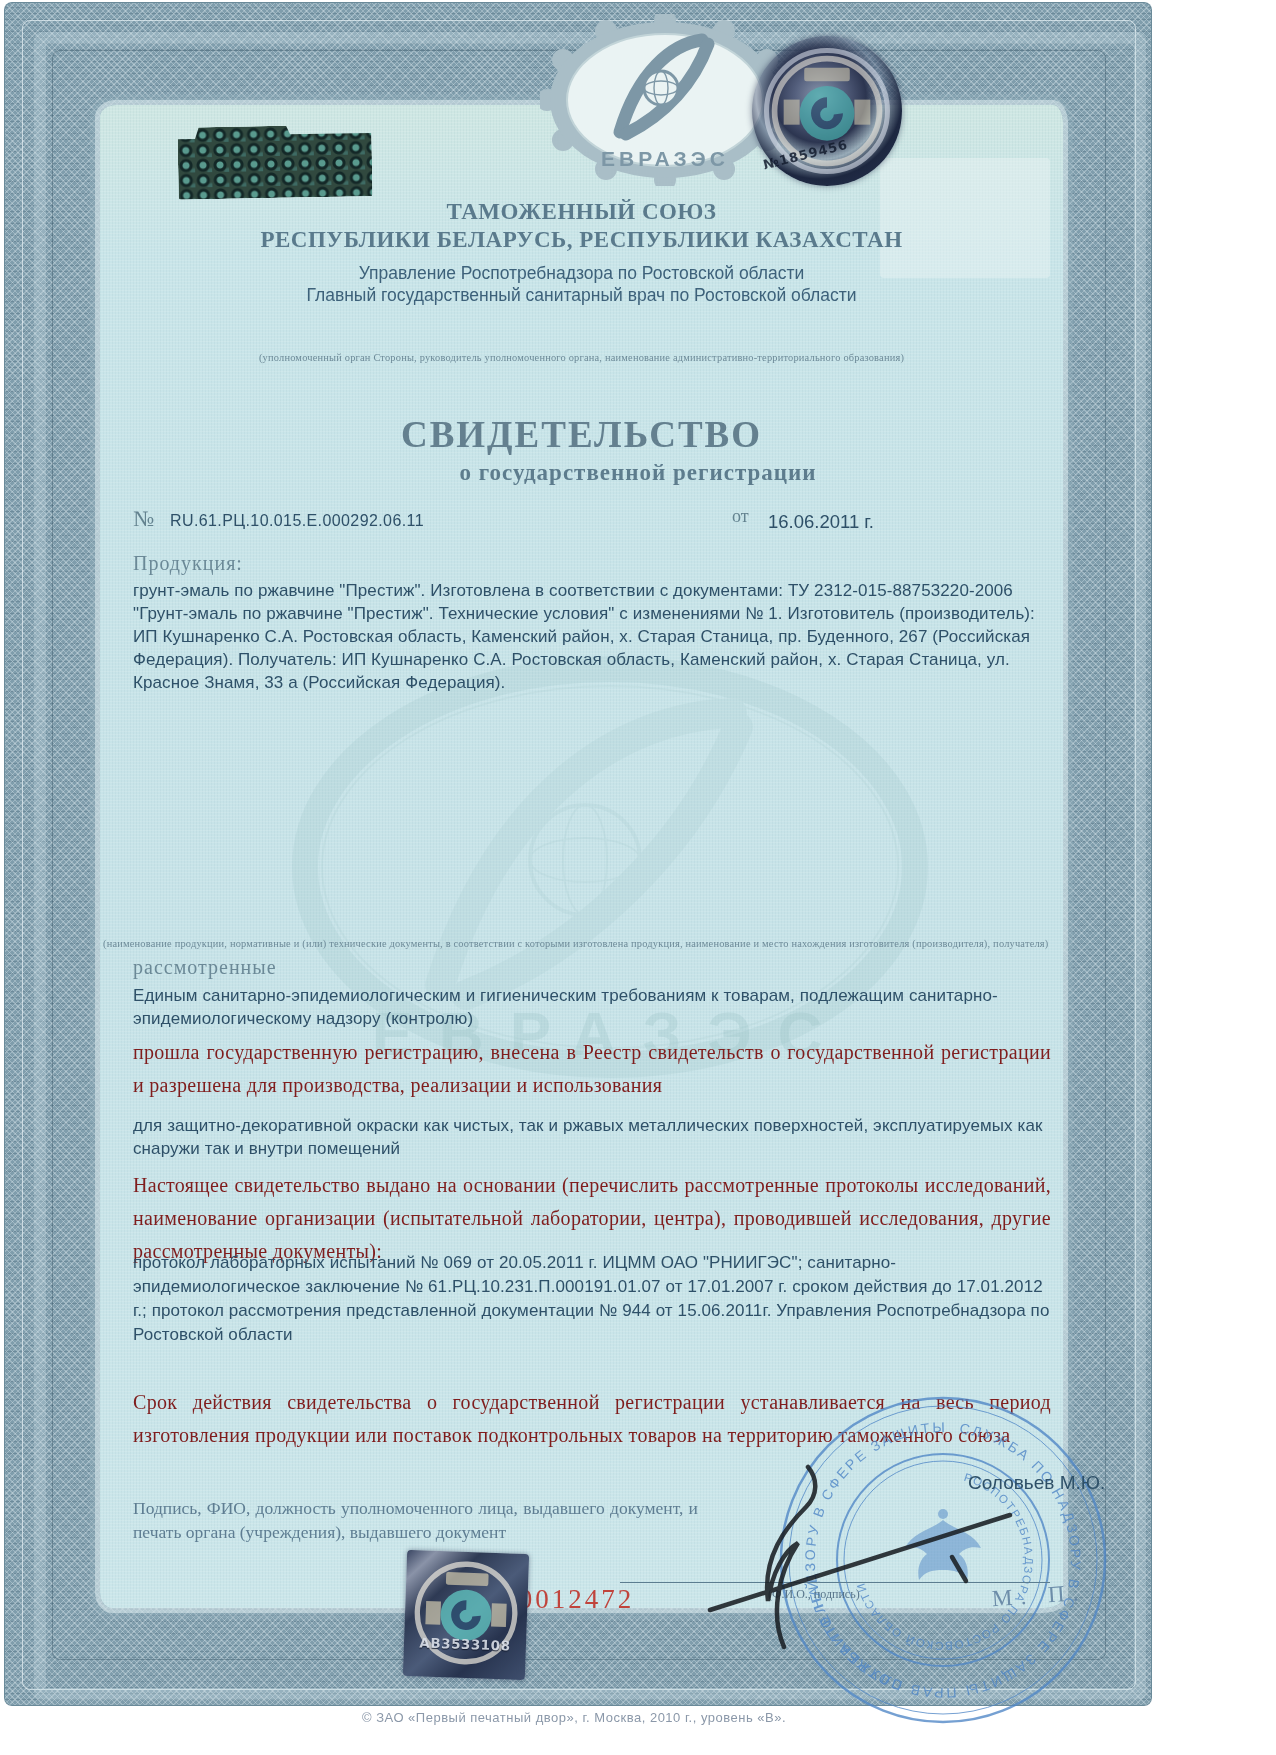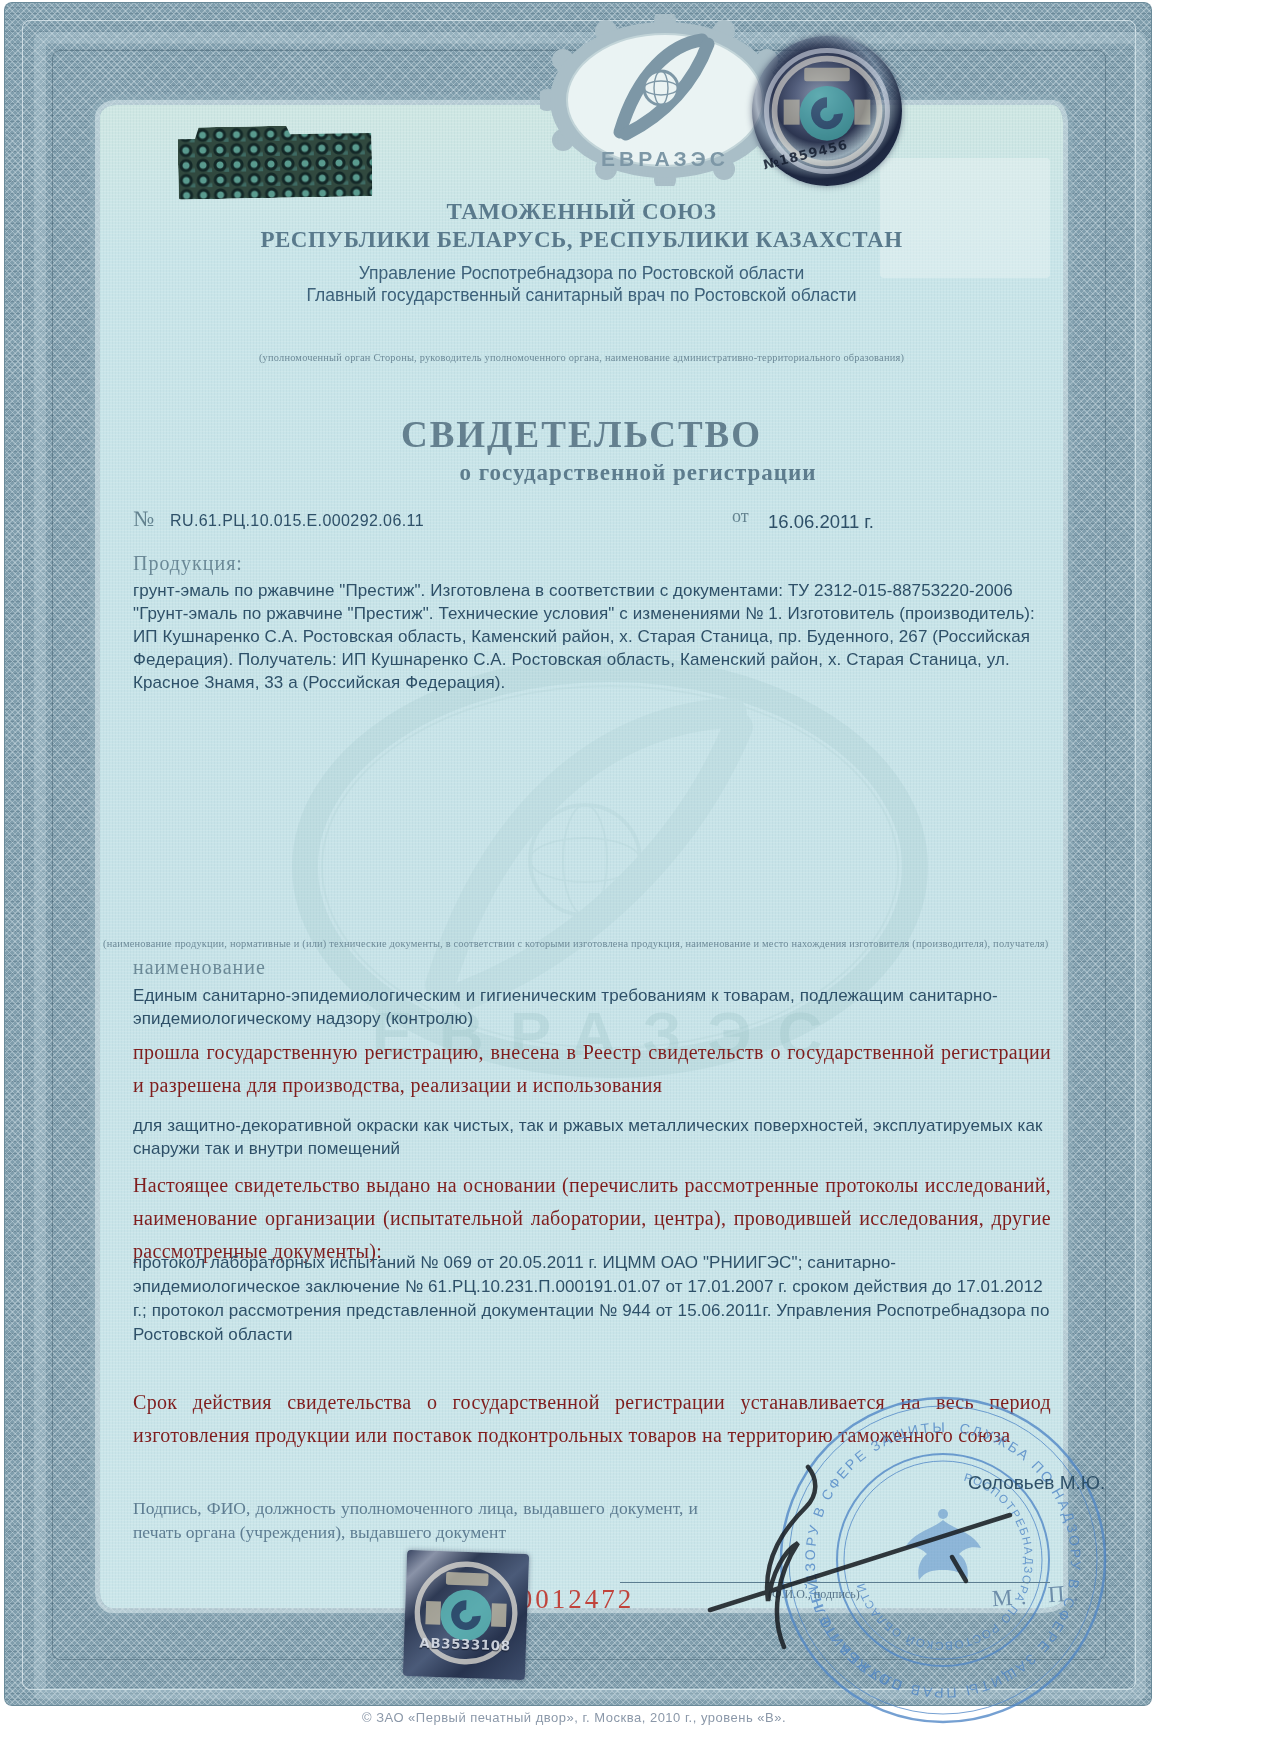--- a/index.html
+++ b/index.html
@@ -147,21 +147,21 @@
 
 <div class="abs serif" style="left:133px;top:506px;font-size:22px;color:#63828f;">№</div>
 <div class="abs sans" style="left:170px;top:512px;font-size:16px;letter-spacing:.4px;">RU.61.РЦ.10.015.Е.000292.06.11</div>
 <div class="abs serif" style="left:732px;top:506px;font-size:18px;color:#63828f;">от</div>
 <div class="abs sans" style="left:768px;top:511px;font-size:18.5px;">16.06.2011 г.</div>
 
 <div class="abs label-serif serif" style="left:133px;top:552px;">Продукция:</div>
 <div class="abs sans-p sans" style="left:133px;top:579px;width:918px;">грунт-эмаль по ржавчине "Престиж". Изготовлена в соответствии с документами: ТУ 2312-015-88753220-2006 "Грунт-эмаль по ржавчине "Престиж". Технические условия" с изменениями № 1. Изготовитель (производитель): ИП Кушнаренко С.А. Ростовская область, Каменский район, х. Старая Станица, пр. Буденного, 267 (Российская Федерация).  Получатель: ИП Кушнаренко С.А. Ростовская область, Каменский район, х. Старая Станица, ул. Красное Знамя, 33 а (Российская Федерация).</div>
 <div class="abs note serif" style="left:103px;top:938px;width:960px;">(наименование продукции, нормативные и (или) технические документы, в соответствии с которыми изготовлена продукция, наименование и место нахождения изготовителя (производителя), получателя)</div>
 
-<div class="abs label-serif serif" style="left:133px;top:956px;">наименование</div>
+<div class="abs label-serif serif" style="left:133px;top:956px;">рассмотренные</div>
 <div class="abs sans-p sans" style="left:133px;top:984px;width:918px;">Единым санитарно-эпидемиологическим и гигиеническим требованиям к товарам, подлежащим санитарно-эпидемиологическому надзору (контролю)</div>
 
 <div class="abs serif-p serif" style="left:133px;top:1036px;width:918px;">прошла государственную регистрацию, внесена в Реестр свидетельств о государственной регистрации и разрешена для производства, реализации и использования</div>
 <div class="abs sans-p sans" style="left:133px;top:1114px;width:918px;">для защитно-декоративной окраски как чистых, так и ржавых металлических поверхностей, эксплуатируемых как снаружи так и внутри помещений</div>
 
 <div class="abs serif-p serif" style="left:133px;top:1169px;width:918px;">Настоящее свидетельство выдано на основании (перечислить рассмотренные протоколы исследований, наименование организации (испытательной лаборатории, центра), проводившей исследования, другие рассмотренные документы):</div>
 <div class="abs sans-p sans" style="left:133px;top:1251px;width:918px;line-height:24px;">протокол лабораторных испытаний № 069 от 20.05.2011 г. ИЦММ ОАО "РНИИГЭС"; санитарно-эпидемиологическое заключение № 61.РЦ.10.231.П.000191.01.07 от 17.01.2007 г. сроком действия до 17.01.2012 г.; протокол рассмотрения представленной документации № 944 от 15.06.2011г. Управления Роспотребнадзора по Ростовской области</div>
 
 <div class="abs serif-p serif" style="left:133px;top:1386px;width:918px;">Срок действия свидетельства о государственной регистрации устанавливается на весь период изготовления продукции или поставок подконтрольных товаров на территорию таможенного союза</div>
 

